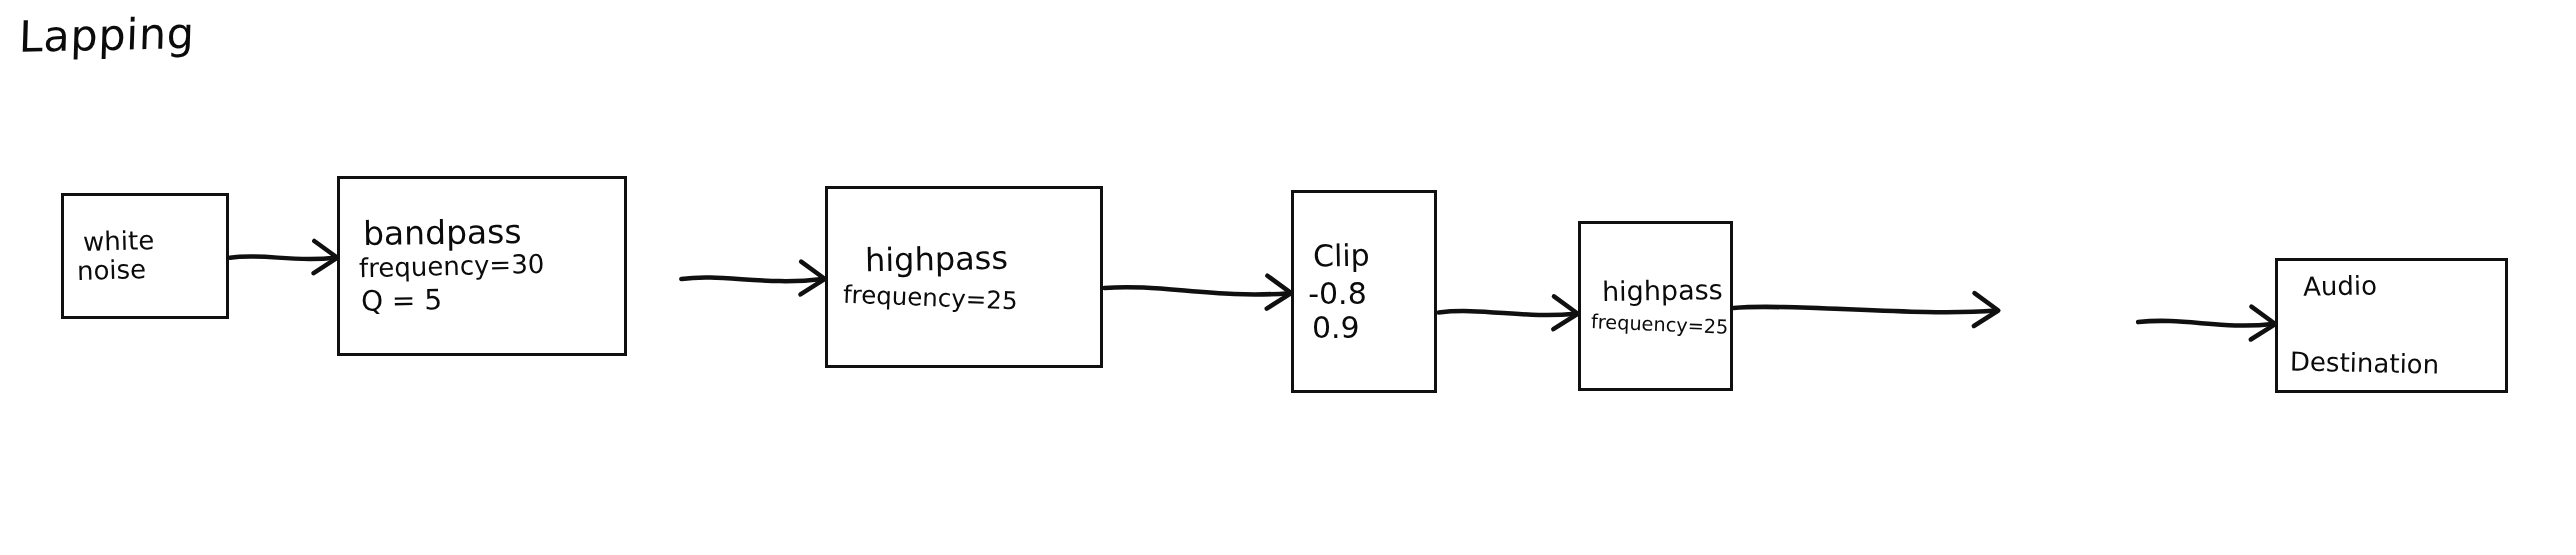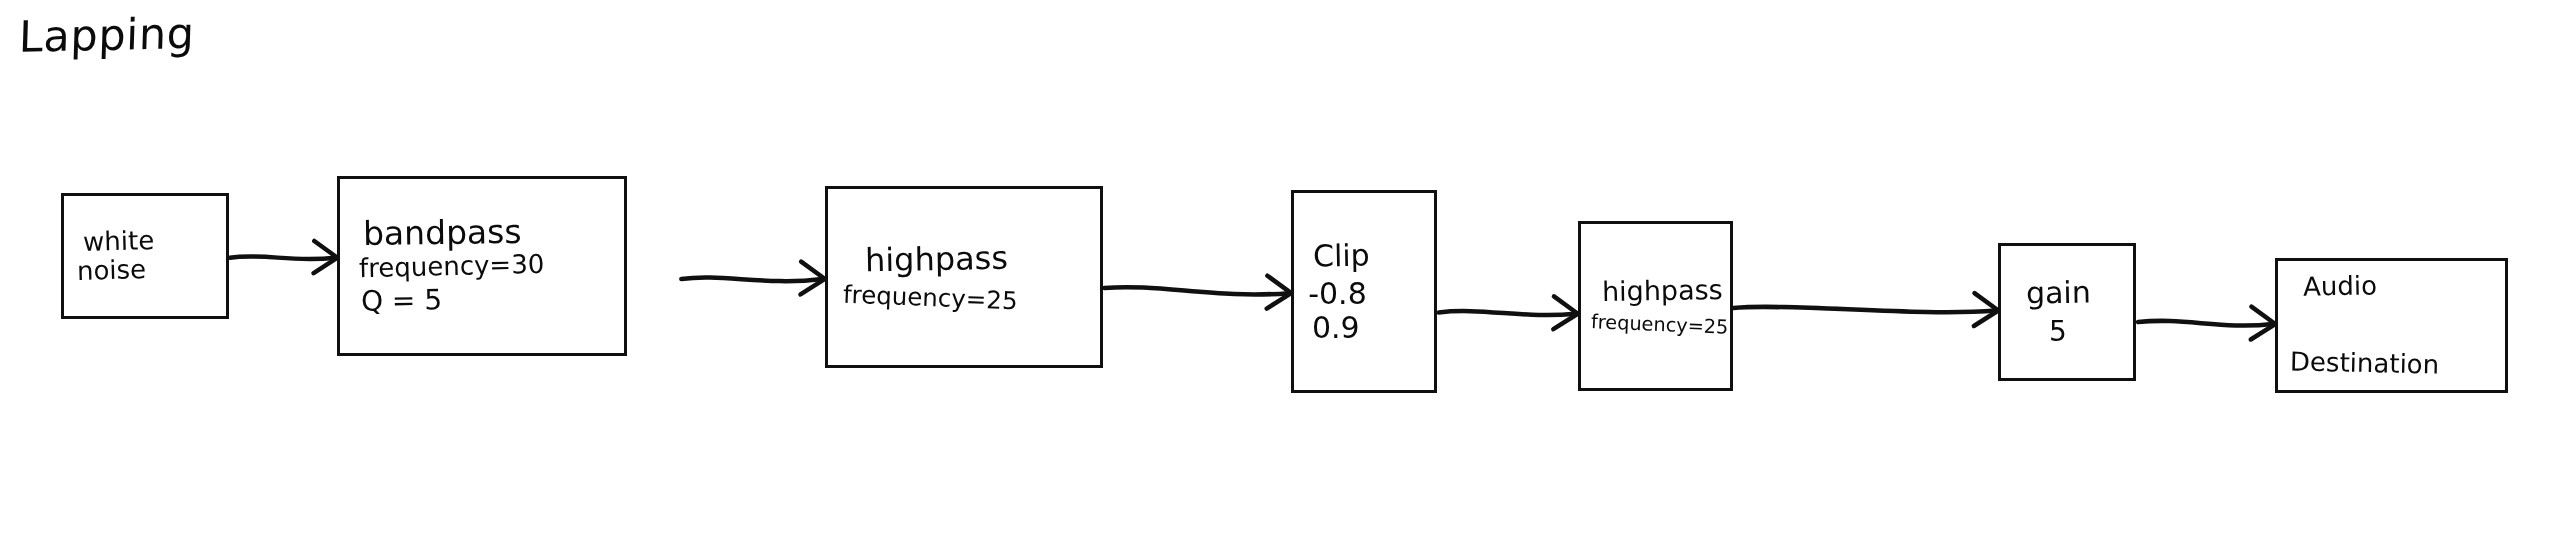--- a/index.html
+++ b/index.html
@@ -159,24 +159,20 @@
     <span class="line l1">Clip</span>
     <span class="line l2">-0.8</span>
     <span class="line l3">0.9</span>
   </div>
 
   <div class="node" id="node-highpass-2">
     <span class="line l1">highpass</span>
     <span class="line l2">frequency=25</span>
   </div>
 
-  <div class="node" id="node-gain">
-    <span class="line l1">gain</span>
-    <span class="line l2">5</span>
-  </div>
 
   <div class="node" id="node-audio-destination">
     <span class="line l1">Audio</span>
     <span class="line l2">Destination</span>
   </div>
 
 </div>
 
 
 </body></html>

